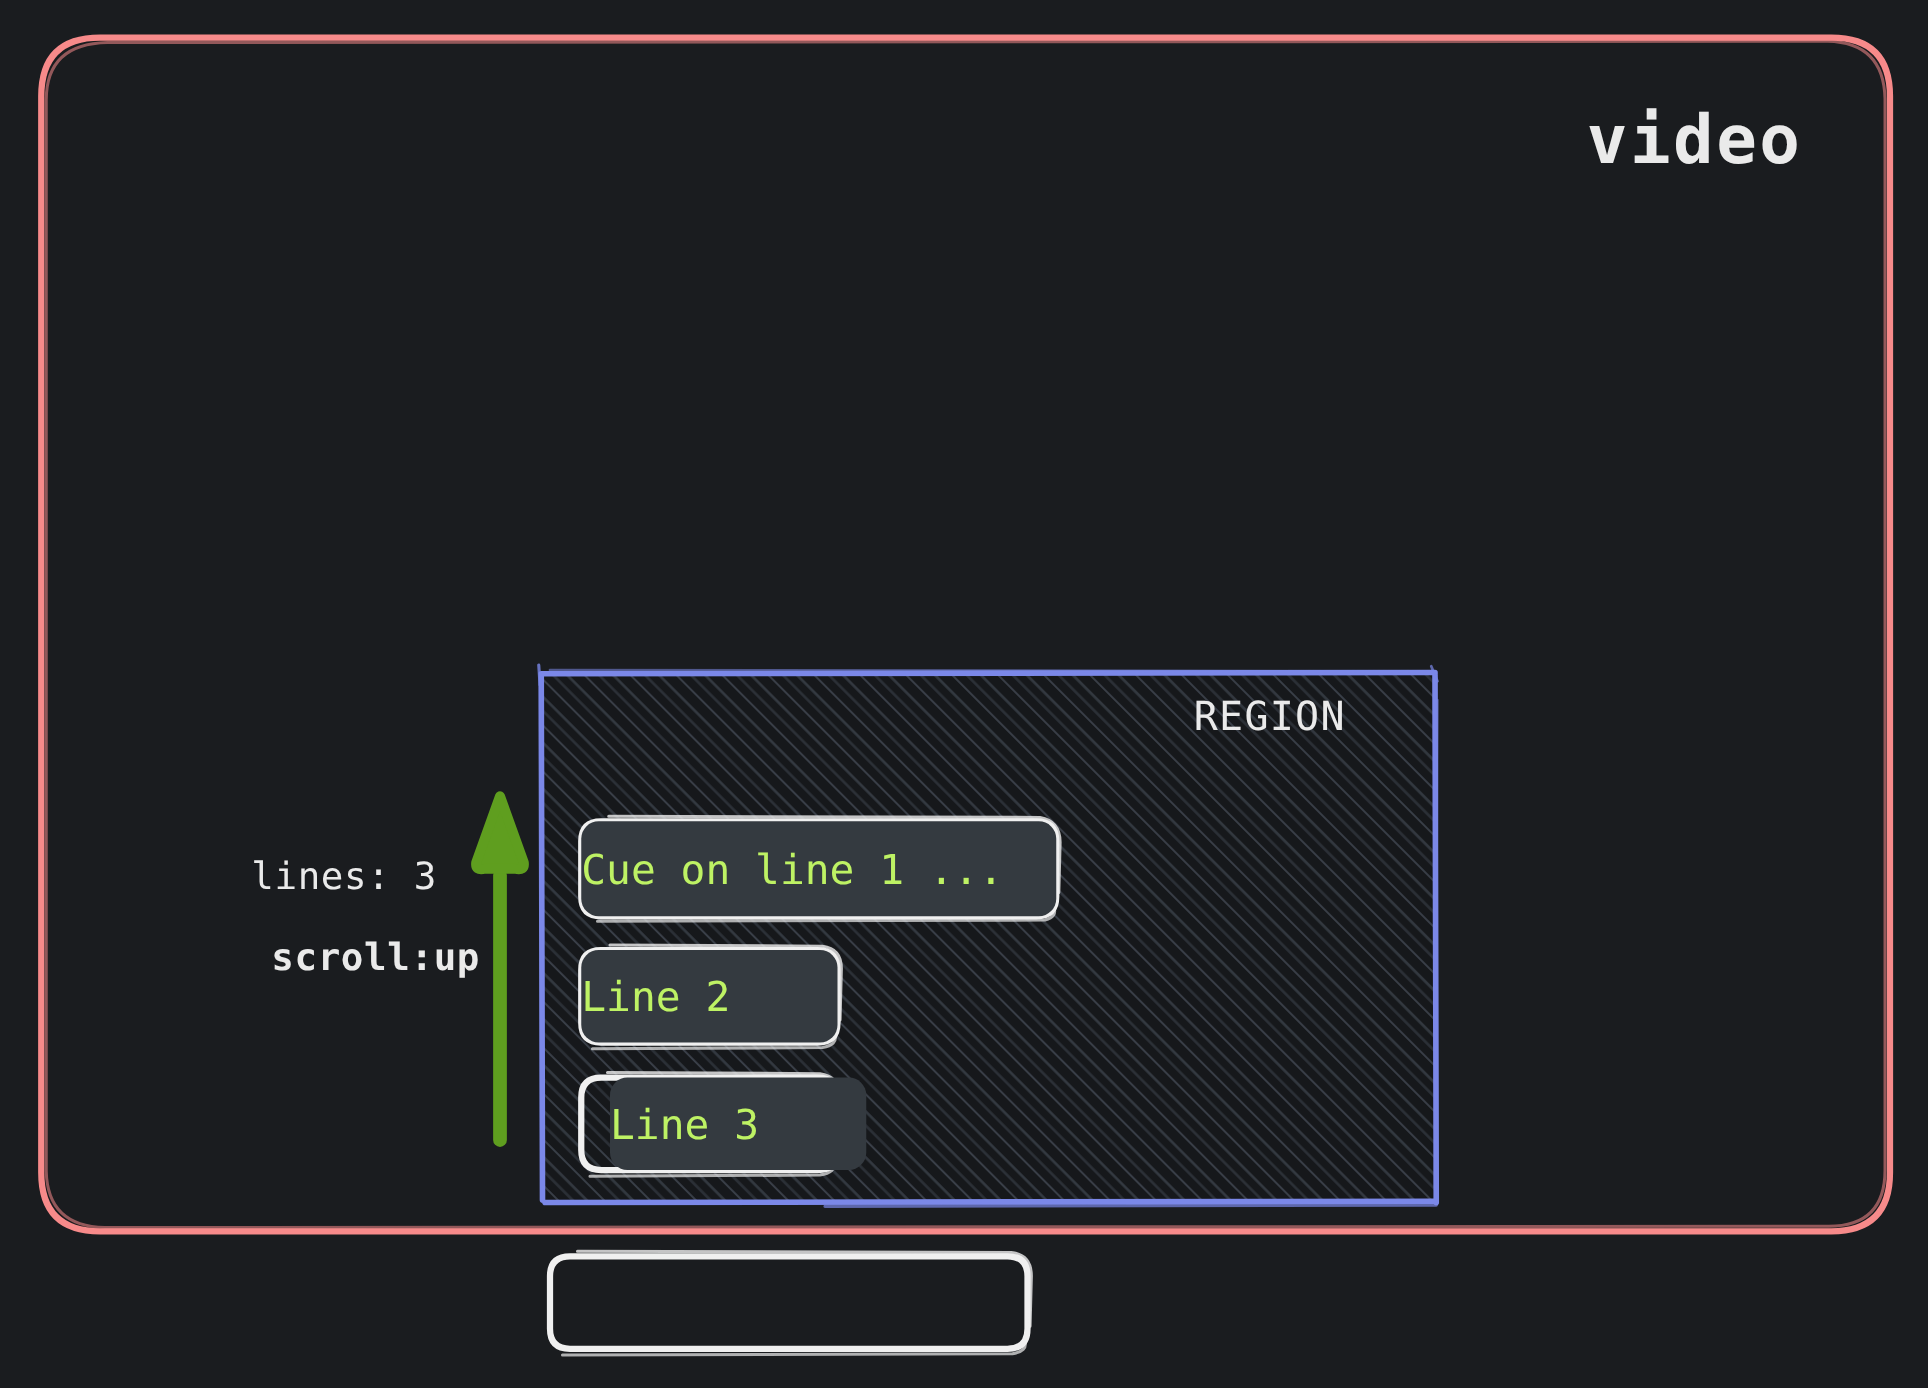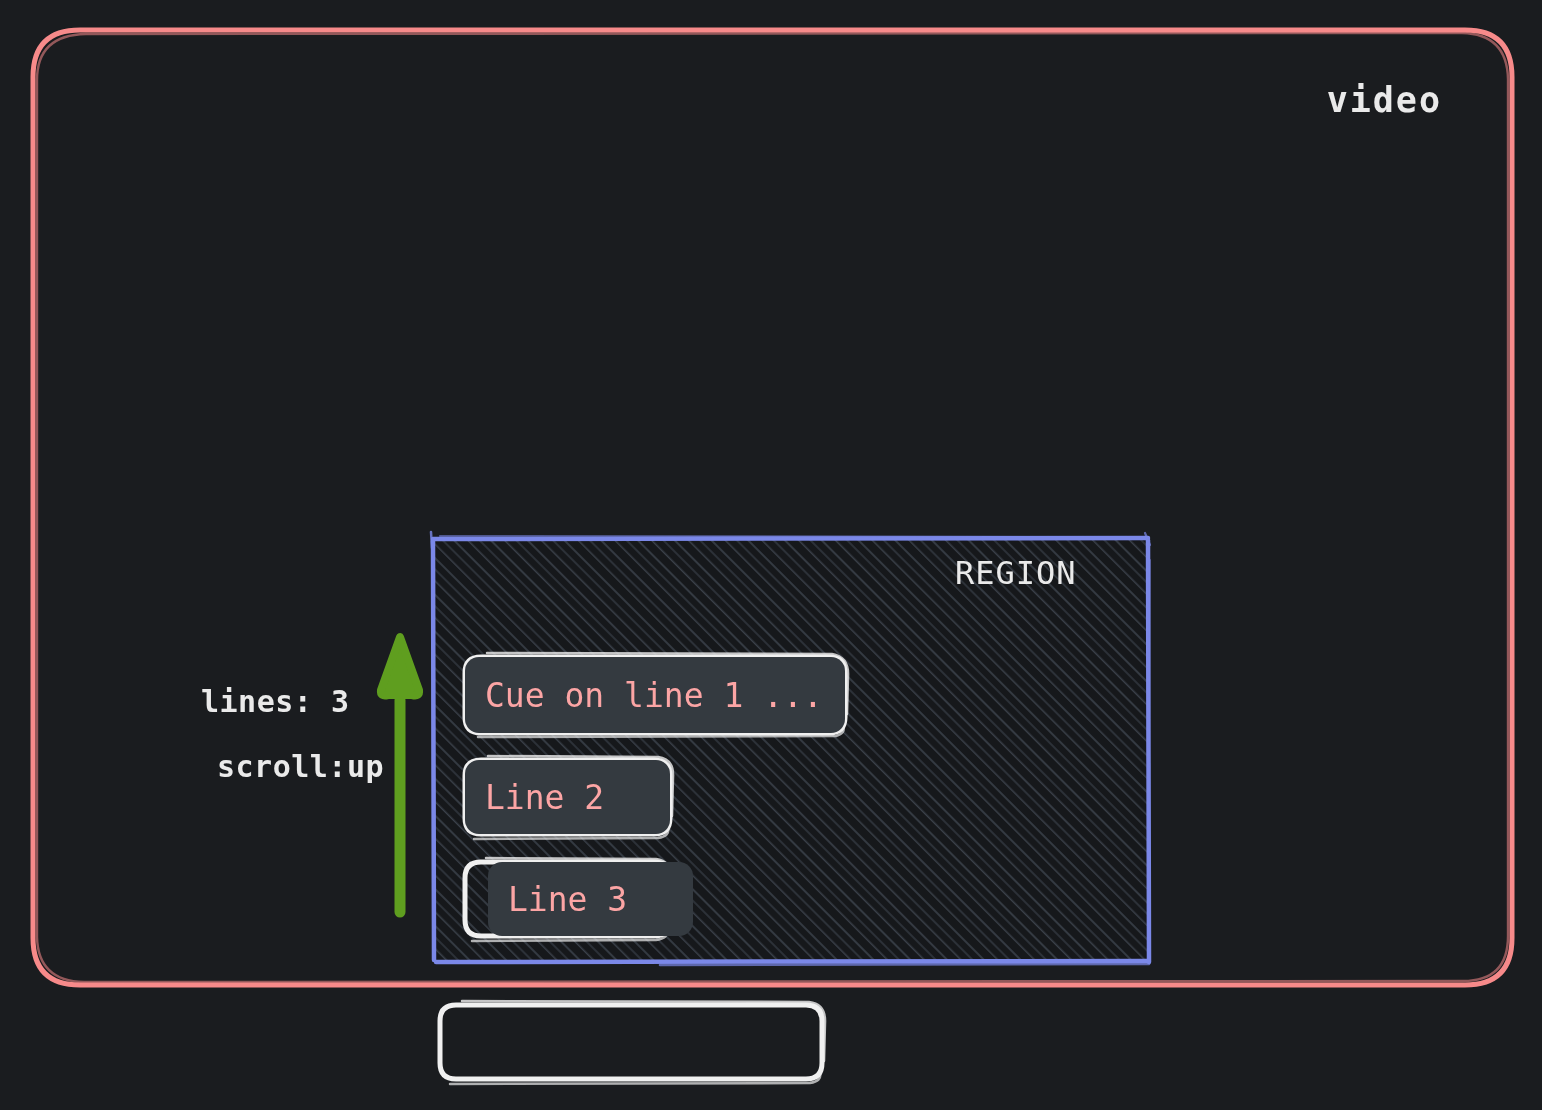--- a/index.html
+++ b/index.html
@@ -28,56 +28,55 @@
   .label {
     position: absolute;
     color: #eaeaea;
     font-family: "DejaVu Sans Mono", "Liberation Mono", monospace;
     white-space: pre;
     letter-spacing: 0.5px;
   }
   #video-label {
     right: 100px;
     top: 80px;
-    font-size: 35px;
+    font-size: 54px;
     font-weight: 700;
     letter-spacing: 2px;
   }
   #region-label {
     left: 955px;
     top: 542px;
     font-size: 32px;
     letter-spacing: 1px;
     margin-top: 12px;
   }
   #lines-label {
     left: 201px;
     top: 684px;
     font-size: 30px;
-    font-weight: 700;
+    font-weight: 400;
   }
   #scroll-label {
     left: 201px;
     top: 749px;
     font-size: 30px;
     font-weight: 700;
     margin-left: 16px;
   }
 
   
   .cue-box {
     position: absolute;
     display: flex;
     align-items: center;
     box-sizing: border-box;
     background: #343a40;
-    color: #fca5a5;
+    color: #bef264;
     font-family: "DejaVu Sans Mono", "Liberation Mono", monospace;
     font-size: 33px;
-    padding-left: 20px;
     border-radius: 14px;
     white-space: pre;
   }
   #cue-1 { left: 465px; top: 657px; width: 380px; height: 76px; }
   #cue-2 { left: 465px; top: 760px; width: 205px; height: 74px; }
   #cue-3 { left: 488px; top: 862px; width: 205px; height: 74px; }
   #incoming-cue { left: 440px; top: 1005px; width: 382px; height: 74px; }
 </style>
 </head>
 <body>

